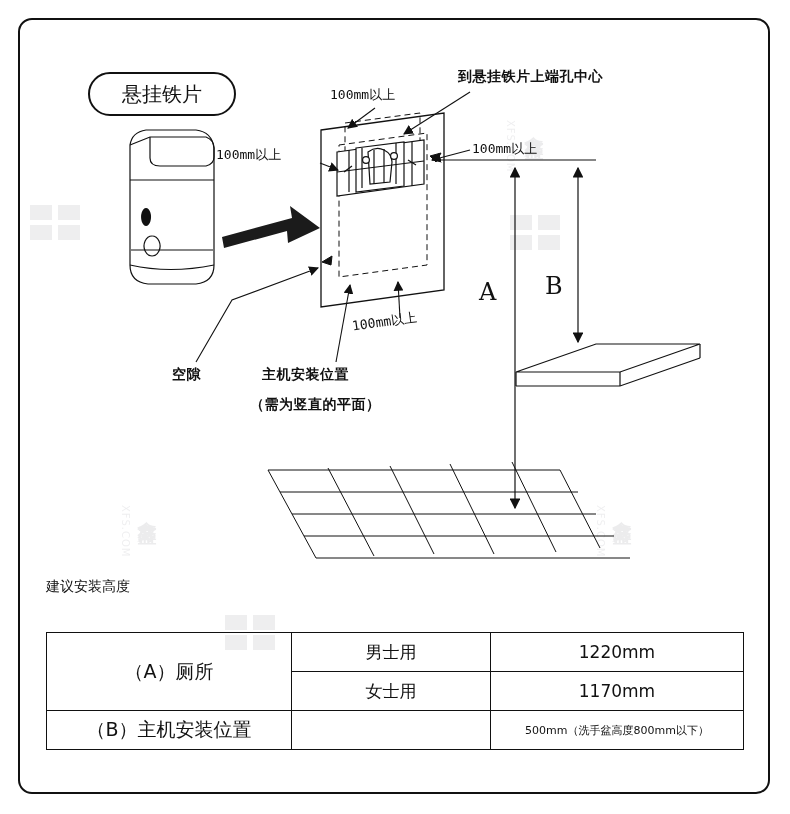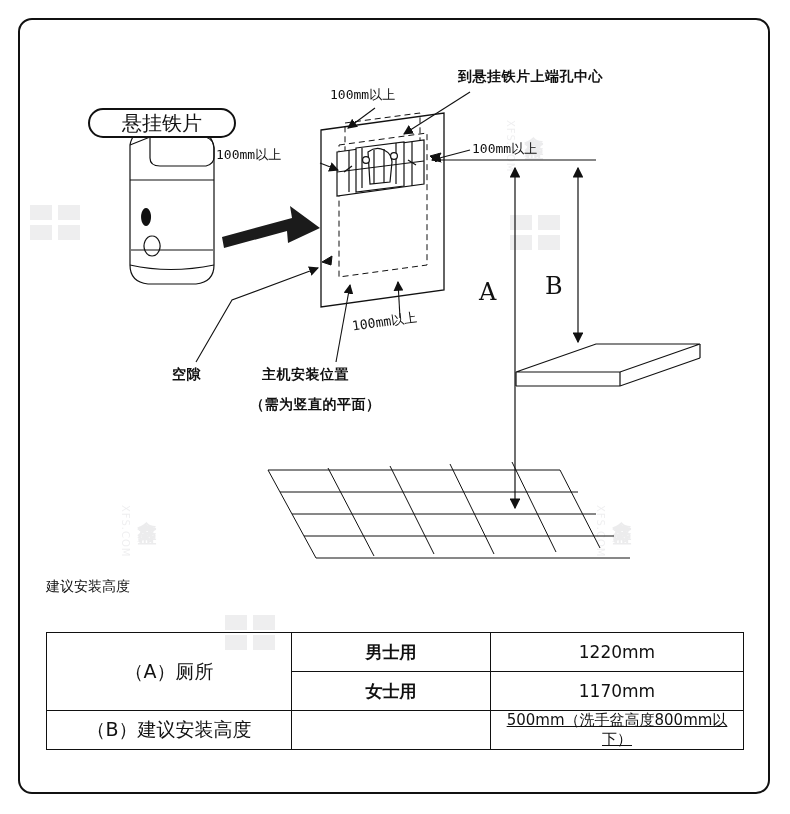--- a/index.html
+++ b/index.html
@@ -50,30 +50,29 @@
   }
   .mm {
     font-size: 13px;
     font-family: "DejaVu Sans Mono", "Liberation Mono", monospace;
   }
   .tag-box {
     position: absolute;
     left: 88px;
     top: 72px;
     width: 148px;
-    height: 30px;
+    height: 44px;
     border: 2px solid #111;
     border-radius: 22px;
     box-sizing: border-box;
     display: flex;
     align-items: center;
     justify-content: center;
     font-size: 20px;
     background: #fff;
-    margin-top: 36px;
   }
   .big-letter {
     position: absolute;
     font-size: 24px;
     font-family: "DejaVu Serif", "Liberation Serif", serif;
   }
   
   .wm {
     position: absolute;
     opacity: 0.14;
@@ -128,29 +127,27 @@
   }
   td.lead {
     width: 232px;
     text-align: left;
     padding-left: 16px;
     font-size: 19px;
   }
   td.mid {
     width: 186px;
     font-size: 17px;
-    font-weight: bold;
   }
   td.val {
     font-size: 17px;
     margin-top: 48px;
   }
   td.val-small {
-    font-size: 15px;
-    text-decoration: underline;
+    font-size: 11px;
   }
 </style>
 </head>
 <body>
 
 <div id="page">
 
   <div class="outer-frame"></div>
 
   <div class="wm" style="left:30px; top:205px;">
@@ -341,20 +338,20 @@
       <tr>
         <td class="lead" rowspan="2">（A）厕所</td>
         <td class="mid">男士用</td>
         <td class="val">1220mm</td>
       </tr>
       <tr>
         <td class="mid">女士用</td>
         <td class="val">1170mm</td>
       </tr>
       <tr>
-        <td class="lead">（B）建议安装高度</td>
+        <td class="lead">（B）主机安装位置</td>
         <td class="mid"></td>
         <td class="val-small">500mm（洗手盆高度800mm以下）</td>
       </tr>
     </tbody>
   </table>
 
 </div>
 
 </body></html>

